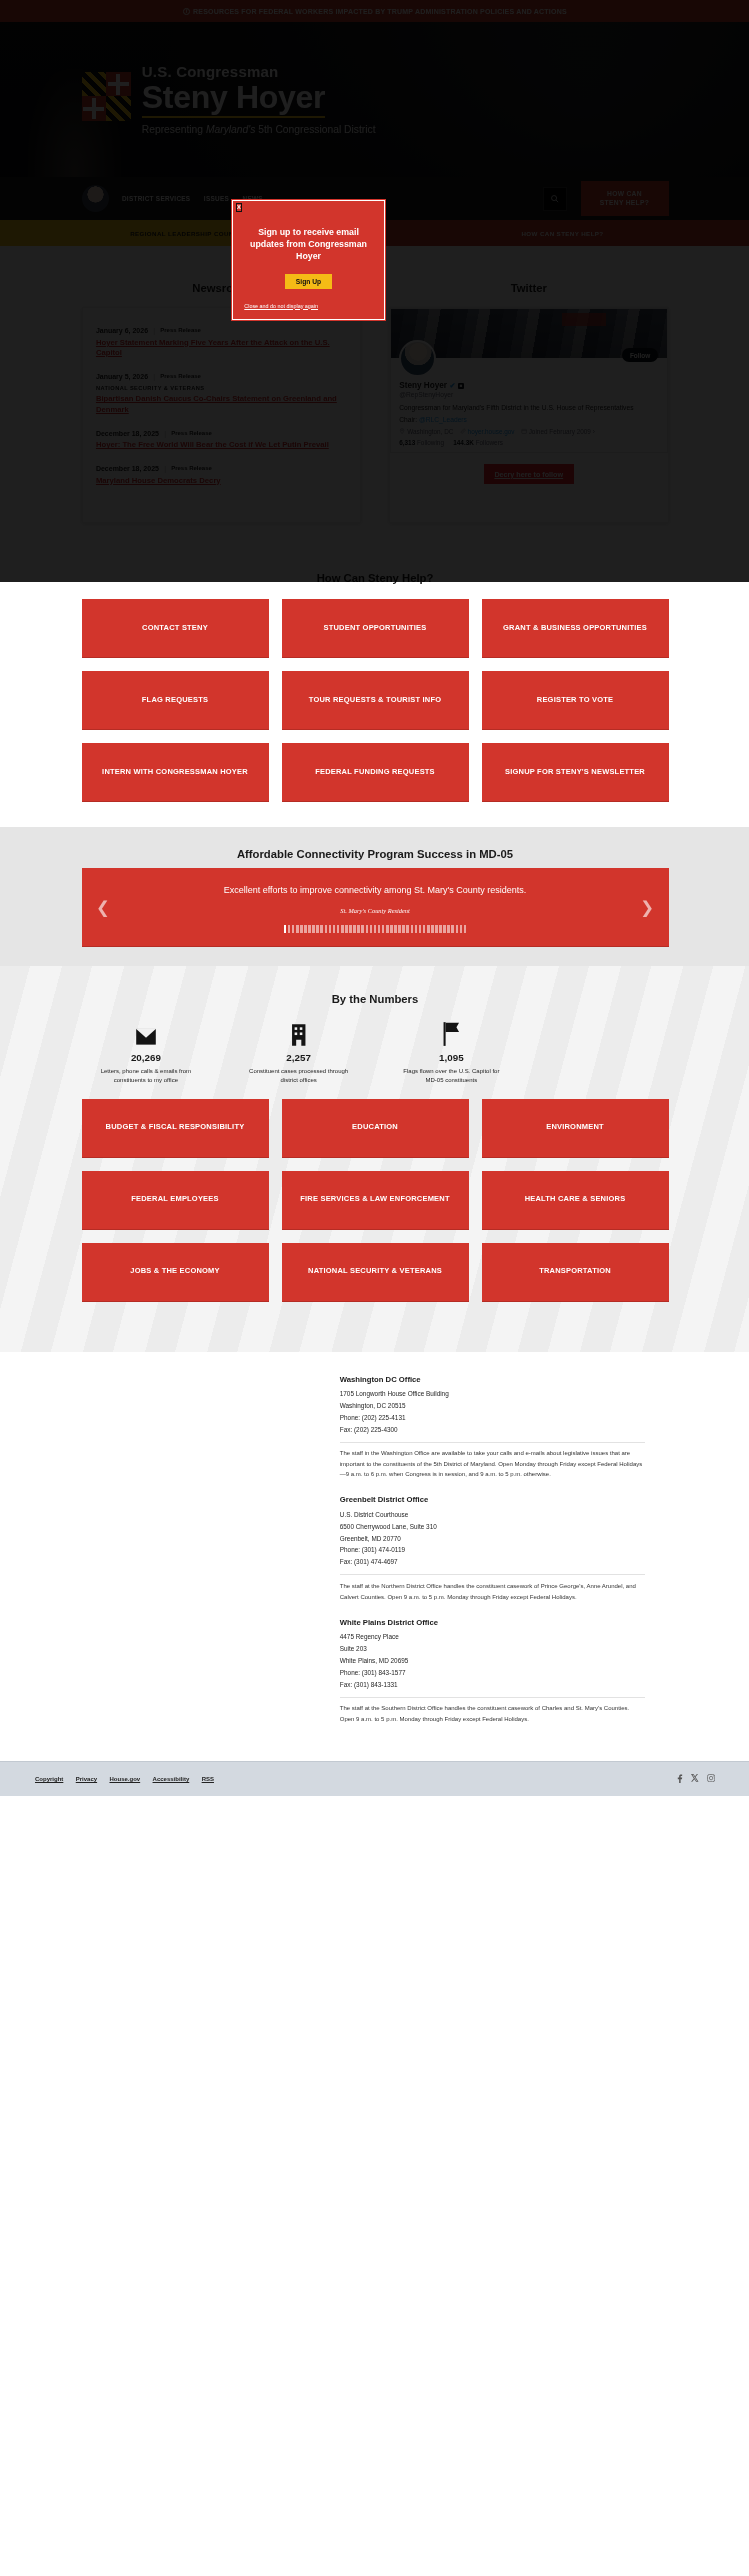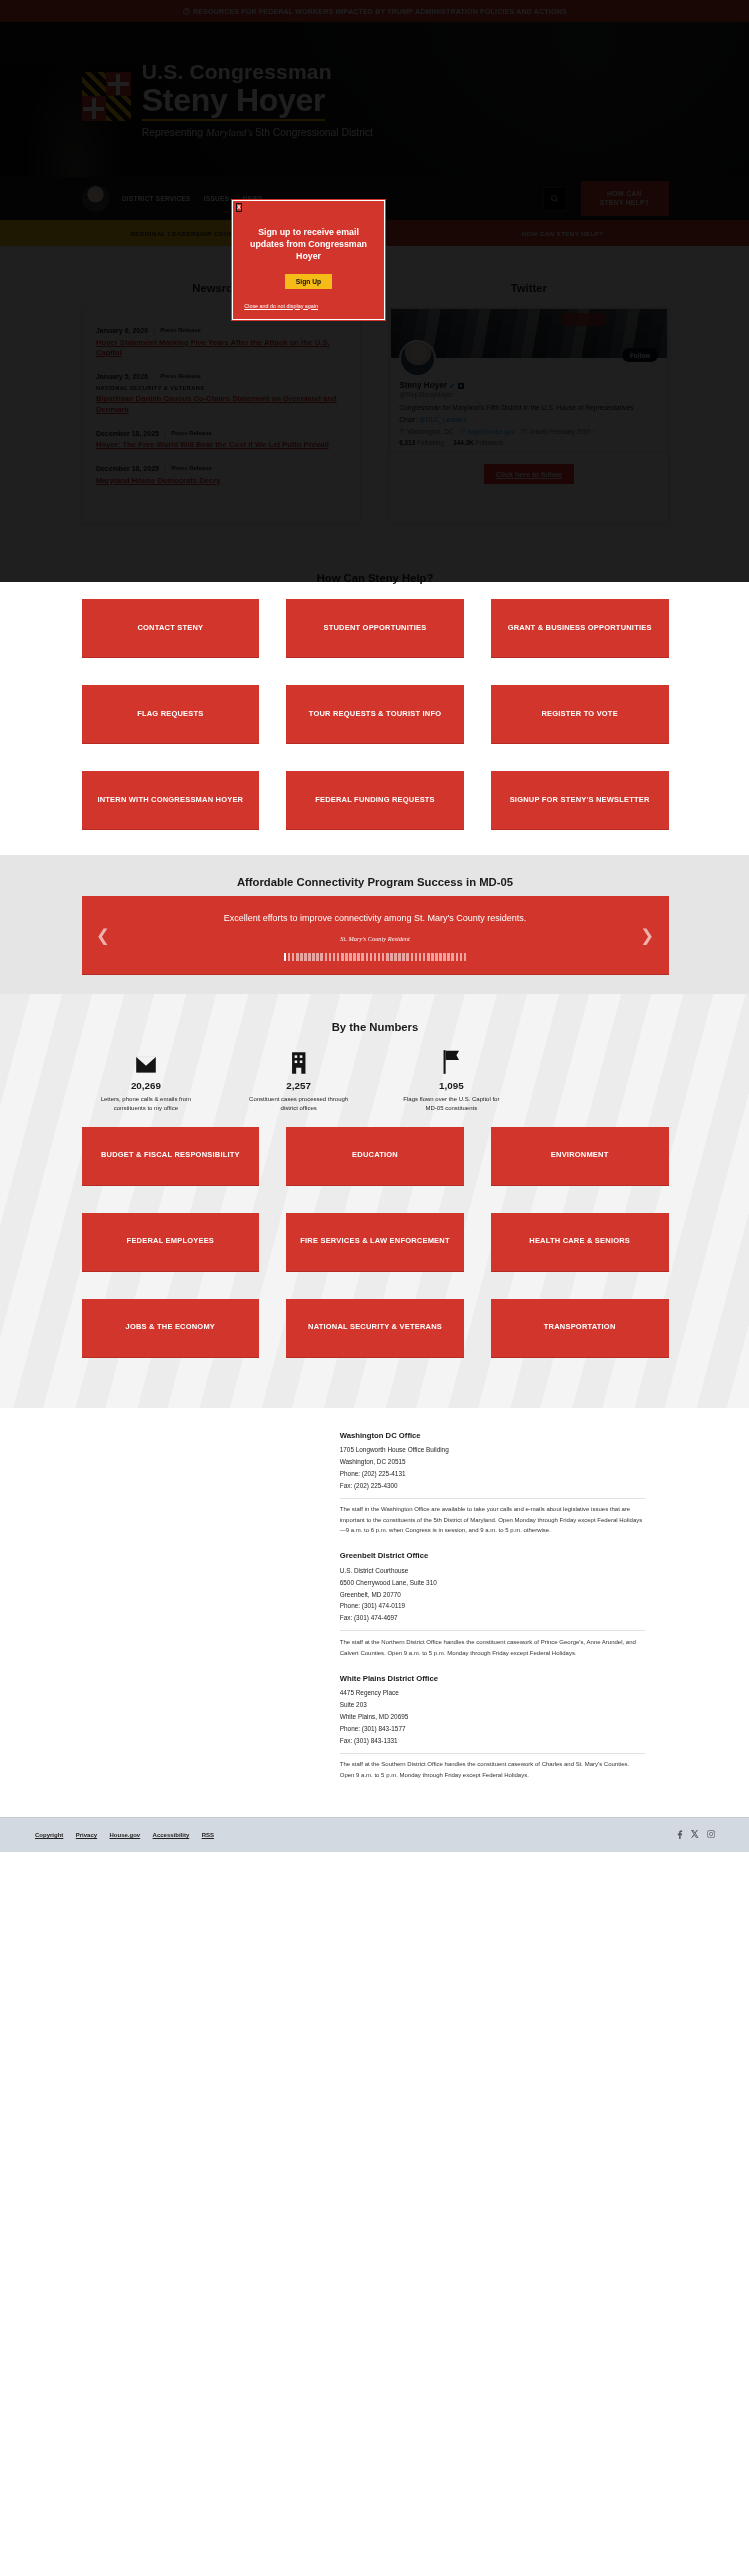--- a/index.html
+++ b/index.html
@@ -76,28 +76,28 @@
   .md-q.cross {
     background:#c0392b;
     position: relative;
   }
   .md-q.cross:before, .md-q.cross:after{
     content:""; position:absolute; background:#fff;
   }
   .md-q.cross:before{ left:42%; top:8%; width:16%; height:84%; }
   .md-q.cross:after{ left:8%; top:42%; width:84%; height:16%; }
   .hero-text { color: #ffffff; }
-  .hero-kicker { font-size: 21px; font-weight: 600; letter-spacing: 0.2px; line-height: 1.05; }
+  .hero-kicker { font-size: 15px; font-weight: 600; letter-spacing: 0.2px; line-height: 1.05; }
   .hero-name {
     font-size: 32px; font-weight: 800; letter-spacing: -0.3px;
     line-height: 1.02; margin-top: 1px;
     border-bottom: 2.6px solid #f5c518; display: inline-block; padding-bottom: 2.1px;
   }
   .hero-sub { font-size: 10.3px; margin-top: 6.2px; font-weight: 500; }
-  .hero-sub em { font-family: Liberation Serif, serif; font-style: italic; }
+  .hero-sub em { font-family: Liberation Sans, sans-serif; font-style: italic; }
 
   
   .navbar {
     background: #1a1a1a;
     height: 43px;
     display: flex; align-items: center;
   }
   .navbar-inner {
     width: 587px; margin: 0 auto;
     display: flex; align-items: center; gap: 13.4px;
@@ -215,21 +215,21 @@
   }
 
   
   .section-title {
     text-align: center; font-size: 11.3px; font-weight: 800;
     padding: 17.5px 0 15.5px;
   }
   .tile-grid {
     width: 587px; margin: 0 auto;
     display: grid; grid-template-columns: repeat(3, 1fr);
-    gap: 27px;
+    gap: 13px;
   }
   .tile {
     background: #d2352c;
     border-bottom: 1.5px solid #b52c24;
     color: #ffffff;
     min-height: 59px;
     display: flex; align-items: center; justify-content: center; text-align: center;
     font-size: 7.5px; font-weight: 800; letter-spacing: 0.2px;
     text-transform: uppercase; line-height: 1.45; padding: 7.2px 9.3px;
     cursor: pointer;
@@ -477,21 +477,21 @@
                 <span>Joined February 2009</span>
                 <span>›</span>
               </span>
             </div>
             <div class="tw-stats">
               <span><b>6,313</b> <span>Following</span></span>
               <span><b>144.3K</b> <span>Followers</span></span>
             </div>
           </div>
         </div>
-        <a class="tw-cta">Click here to follow</a>
+        <a class="tw-cta">Decry here to follow</a>
       </div>
     </div>
 
   </div>
 </div>
 
 <div class="help-section">
   <div class="section-title">How Can Steny Help?</div>
   <div class="tile-grid">
     <div class="tile">CONTACT STENY</div>

